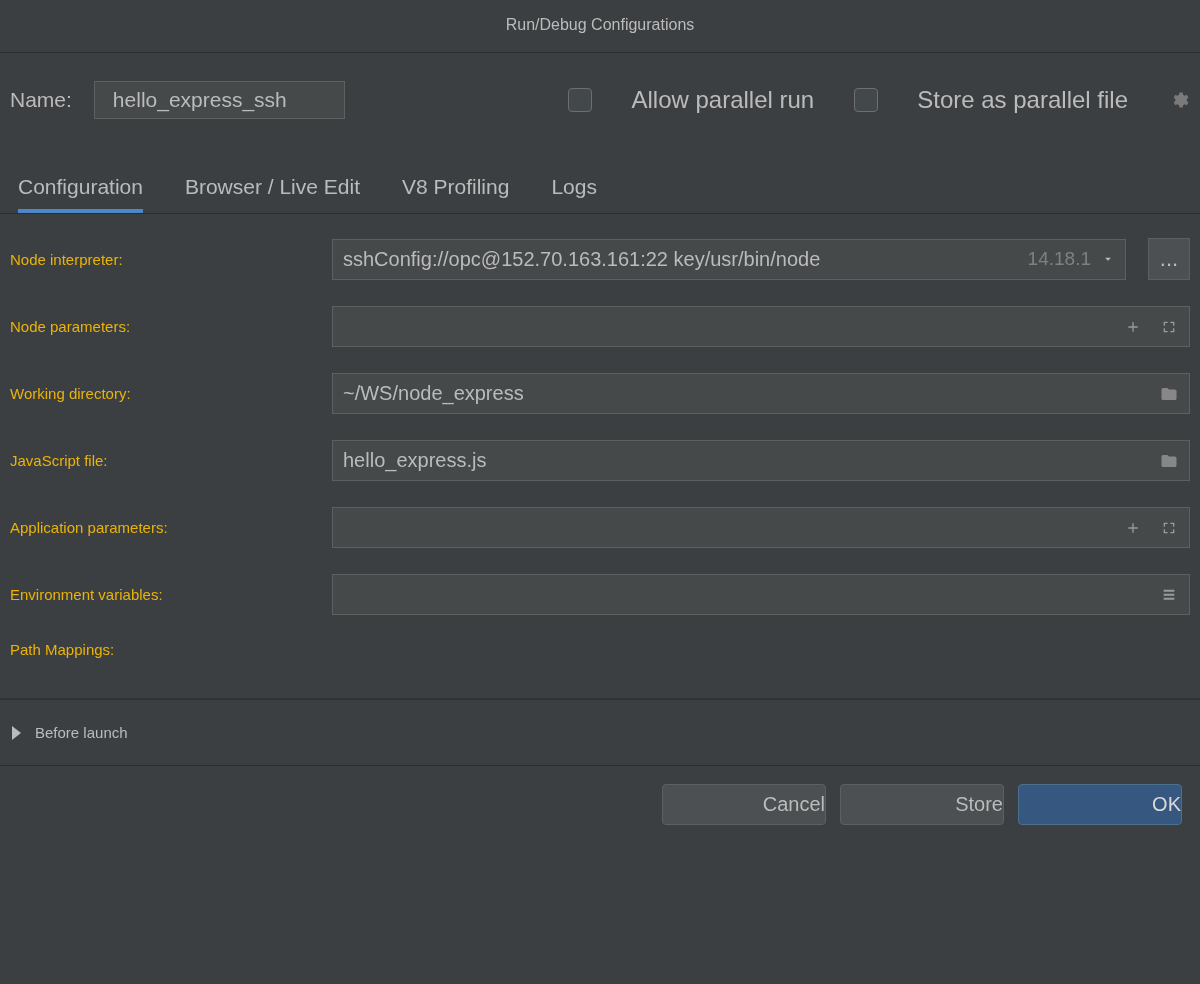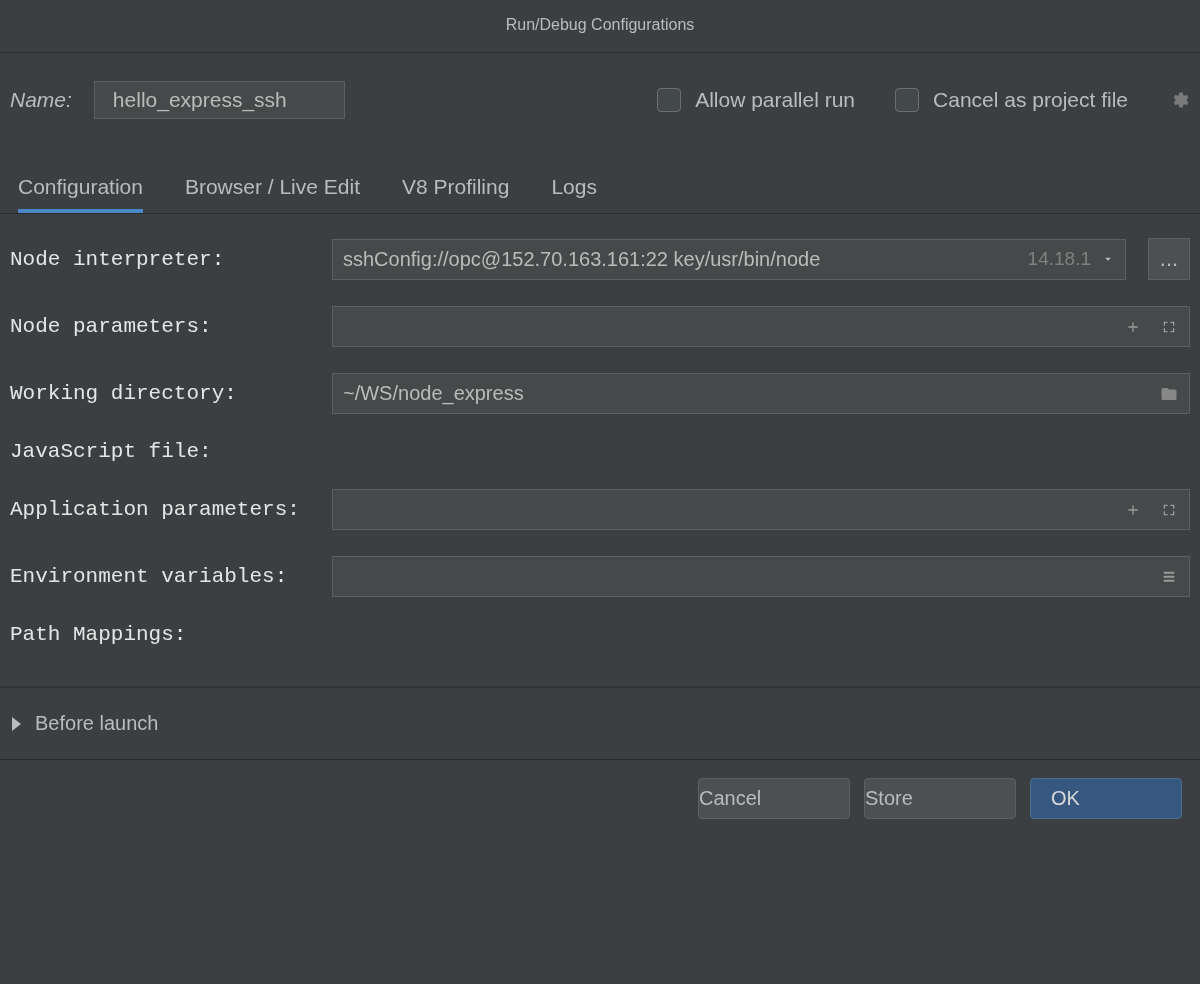--- a/index.html
+++ b/index.html
@@ -22,21 +22,20 @@
 .top-row {
   display: flex;
   align-items: center;
   padding: 28px 10px 0 10px;
   gap: 10px;
 }
 .name-label {
   font-size: 21px;
   color: #bbbbbb;
   margin-right: 12px;
-  font-style: italic;
 }
 .name-input {
   background: #45494a;
   border: 1px solid #5e6060;
   color: #bbbbbb;
   font-size: 21px;
   padding: 6px 18px;
   width: 251px;
 }
 .spacer-flex { flex: 1; }
@@ -49,22 +48,23 @@
 .checkbox {
   width: 24px;
   height: 24px;
   border: 1.5px solid #6e6e6e;
   background: #43494a;
   border-radius: 4px;
   display: inline-block;
   flex-shrink: 0;
 }
 .cb-label {
-  font-size: 21px;
-  color: #bbbbbb;
+  font-size: 24px;
+  color: #bbbbbb;
+  margin-left: 25px;
 }
 .gear-icon {
   width: 22px;
   height: 22px;
   display: inline-flex;
   align-items: center;
   justify-content: center;
   color: #777;
 }
 .tabs {
@@ -87,24 +87,23 @@
   padding: 24px 10px 0 10px;
 }
 .form-row {
   display: flex;
   align-items: center;
   margin-bottom: 26px;
   gap: 12px;
 }
 .form-label {
   width: 310px;
-  font-size: 21px;
-  color: #e5e5e5;
+  font-size: 15px;
+  color: #eab308;
   flex-shrink: 0;
-  font-family: Liberation Mono, monospace;
 }
 .form-label.narrow { width: 218px; }
 .input-wrap {
   flex: 1;
   display: flex;
   align-items: center;
   background: #45494a;
   border: 1px solid #5e6060;
   height: 41px;
   padding: 12px 10px;
@@ -163,41 +162,41 @@
 .section-sep {
   height: 2px;
   background: #323232;
   margin-top: 40px;
 }
 .before-launch {
   display: flex;
   align-items: center;
   gap: 14px;
   padding: 24px 12px;
-  font-size: 20px;
+  font-size: 15px;
   color: #bbbbbb;
 }
 .triangle {
   width: 0; height: 0;
   border-top: 7px solid transparent;
   border-bottom: 7px solid transparent;
   border-left: 9px solid #bbbbbb;
 }
 .bottom-bar {
   border-top: 1px solid #2b2b2b;
   padding: 18px 18px;
   display: flex;
   justify-content: flex-end;
   gap: 14px;
 }
 .btn {
   font-size: 20px;
   padding: 8px 0;
-  width: 152px;
-  text-align: left;
+  width: 164px;
+  text-align: right;
   border-radius: 4px;
   cursor: pointer;
 }
 .btn.secondary {
   background: #4c5052;
   border: 1px solid #5e6060;
   color: #bbbbbb;
 }
 .btn.primary {
   background: #365880;
@@ -214,21 +213,21 @@
 <div class="top-row">
   <span class="name-label">Name:</span>
   <input class="name-input" value="hello_express_ssh" style="">
   <div class="spacer-flex"></div>
   <div class="checkbox-group">
     <span class="checkbox"></span>
     <span class="cb-label">Allow parallel run</span>
   </div>
   <div class="checkbox-group">
     <span class="checkbox"></span>
-    <span class="cb-label">Cancel as project file</span>
+    <span class="cb-label">Store as parallel file</span>
   </div>
   <span class="gear-icon">
     <svg width="20" height="20" viewBox="0 0 24 24">
         <path fill="#7a7a7a" d="M12 8a4 4 0 100 8 4 4 0 000-8zm9.4 4a7.6 7.6 0 00-.1-1.2l2.1-1.6-2-3.4-2.5 1a7.7 7.7 0 00-2-1.2L16.5 3h-4l-.4 2.6a7.7 7.7 0 00-2 1.2l-2.5-1-2 3.4 2.1 1.6A7.6 7.6 0 007.6 12c0 .4 0 .8.1 1.2l-2.1 1.6 2 3.4 2.5-1c.6.5 1.3.9 2 1.2l.4 2.6h4l.4-2.6c.7-.3 1.4-.7 2-1.2l2.5 1 2-3.4-2.1-1.6c.1-.4.1-.8.1-1.2z"></path>
       </svg>
   </span>
 </div>
 
 <div class="tabs">
   <div class="tab active">Configuration</div>
@@ -281,20 +280,30 @@
           <svg width="20" height="18" viewBox="0 0 24 24">
               <path d="M10 4H4a2 2 0 00-2 2v12a2 2 0 002 2h16a2 2 0 002-2V8a2 2 0 00-2-2h-8l-2-2z"></path>
             </svg>
         </span>
       </div>
     </div>
   </div>
 
   <div class="form-row">
     <div class="form-label">JavaScript file:</div>
+    <div class="input-wrap">
+      <input class="input-text" value="hello_express.js" style="">
+      <div class="trailing-icons">
+        <span class="ic folder-icon">
+          <svg width="20" height="18" viewBox="0 0 24 24">
+              <path d="M10 4H4a2 2 0 00-2 2v12a2 2 0 002 2h16a2 2 0 002-2V8a2 2 0 00-2-2h-8l-2-2z"></path>
+            </svg>
+        </span>
+      </div>
+    </div>
   </div>
 
   <div class="form-row">
     <div class="form-label">Application parameters:</div>
     <div class="input-wrap">
       <input class="input-text" value="" style="">
       <div class="trailing-icons">
         <span class="ic">
           <svg width="16" height="16" viewBox="0 0 24 24">
               <path fill="#9a9a9a" d="M19 13h-6v6h-2v-6H5v-2h6V5h2v6h6v2z"></path>

